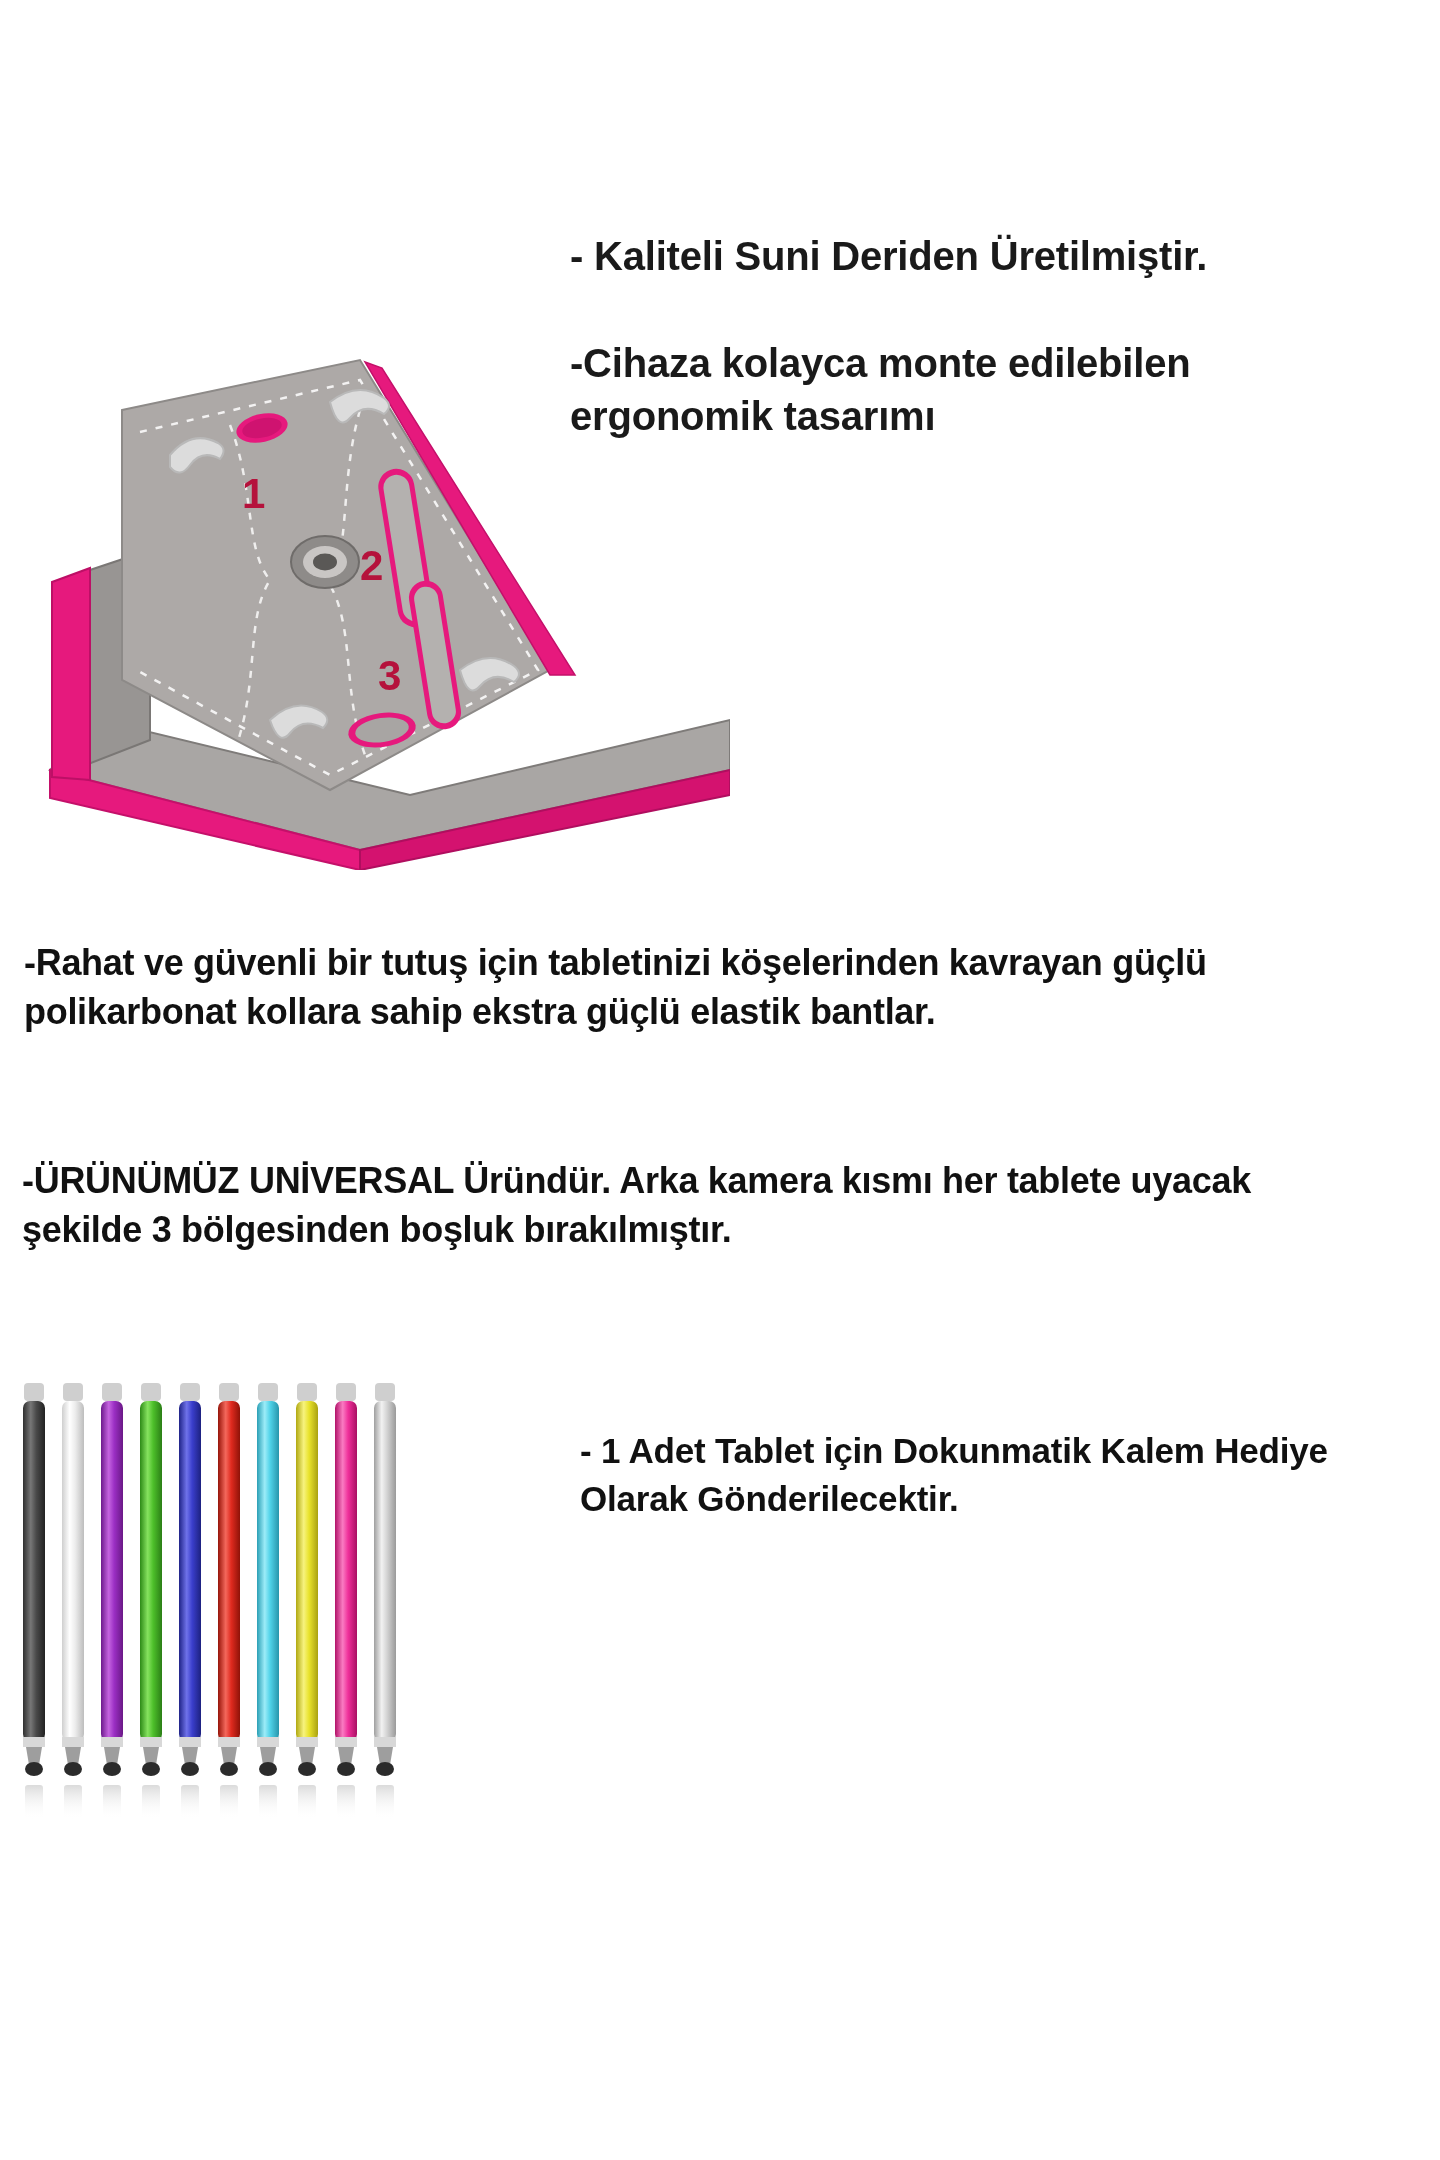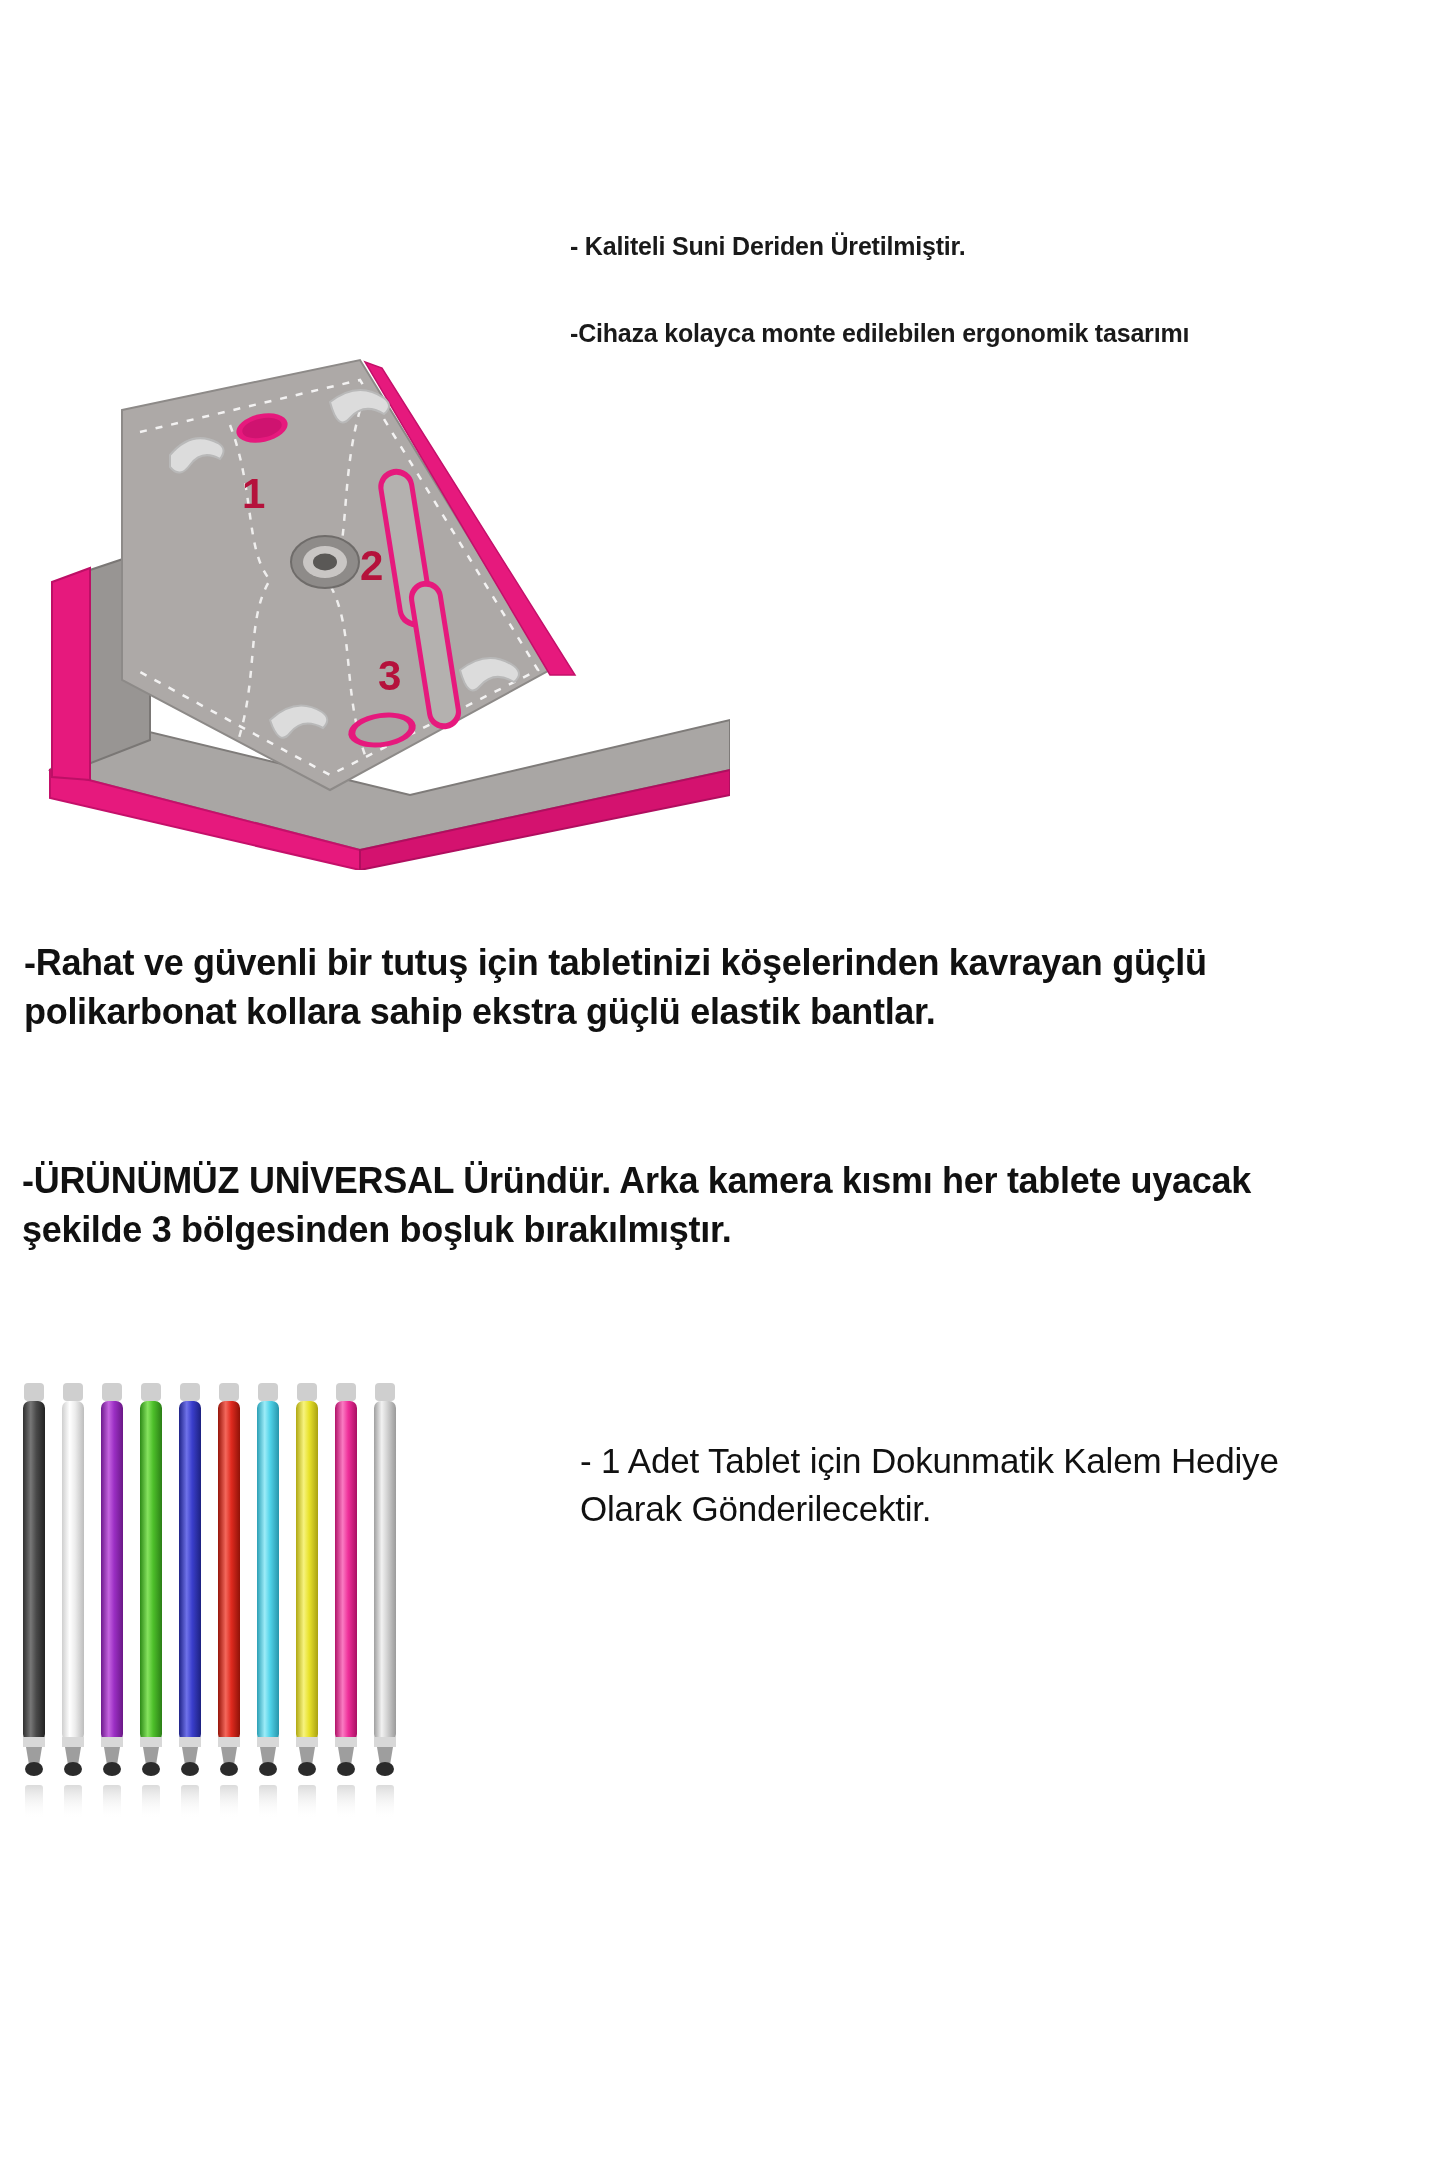--- a/index.html
+++ b/index.html
@@ -49,21 +49,21 @@
     height: 620px;
   }
 
   .bullets {
     position: absolute;
     left: 570px;
     top: 0px;
     width: 800px;
   }
   .bullet {
-    font-size: 25px;
+    font-size: 40px;
     line-height: 1.32;
     font-weight: bold;
     color: #1a1a1a;
     margin-bottom: 42px;
     letter-spacing: -0.2px;
   }
   .bullet.b1 { margin-bottom: 54px; }
   .bullet.b2 { margin-bottom: 54px; }
 
   
@@ -93,25 +93,25 @@
   .pens-figure {
     position: absolute;
     left: 10px;
     top: 10px;
     width: 570px;
     height: 500px;
   }
   .pen-caption {
     position: absolute;
     left: 580px;
-    top: 82px;
+    top: 72px;
     width: 790px;
     font-size: 35px;
     line-height: 1.38;
-    font-weight: normal;
+    font-weight: bold;
     color: #111111;
     letter-spacing: -0.2px;
   }
 
   svg { display: block; }
 </style>
 </head>
 <body>
 
 <div class="page">

